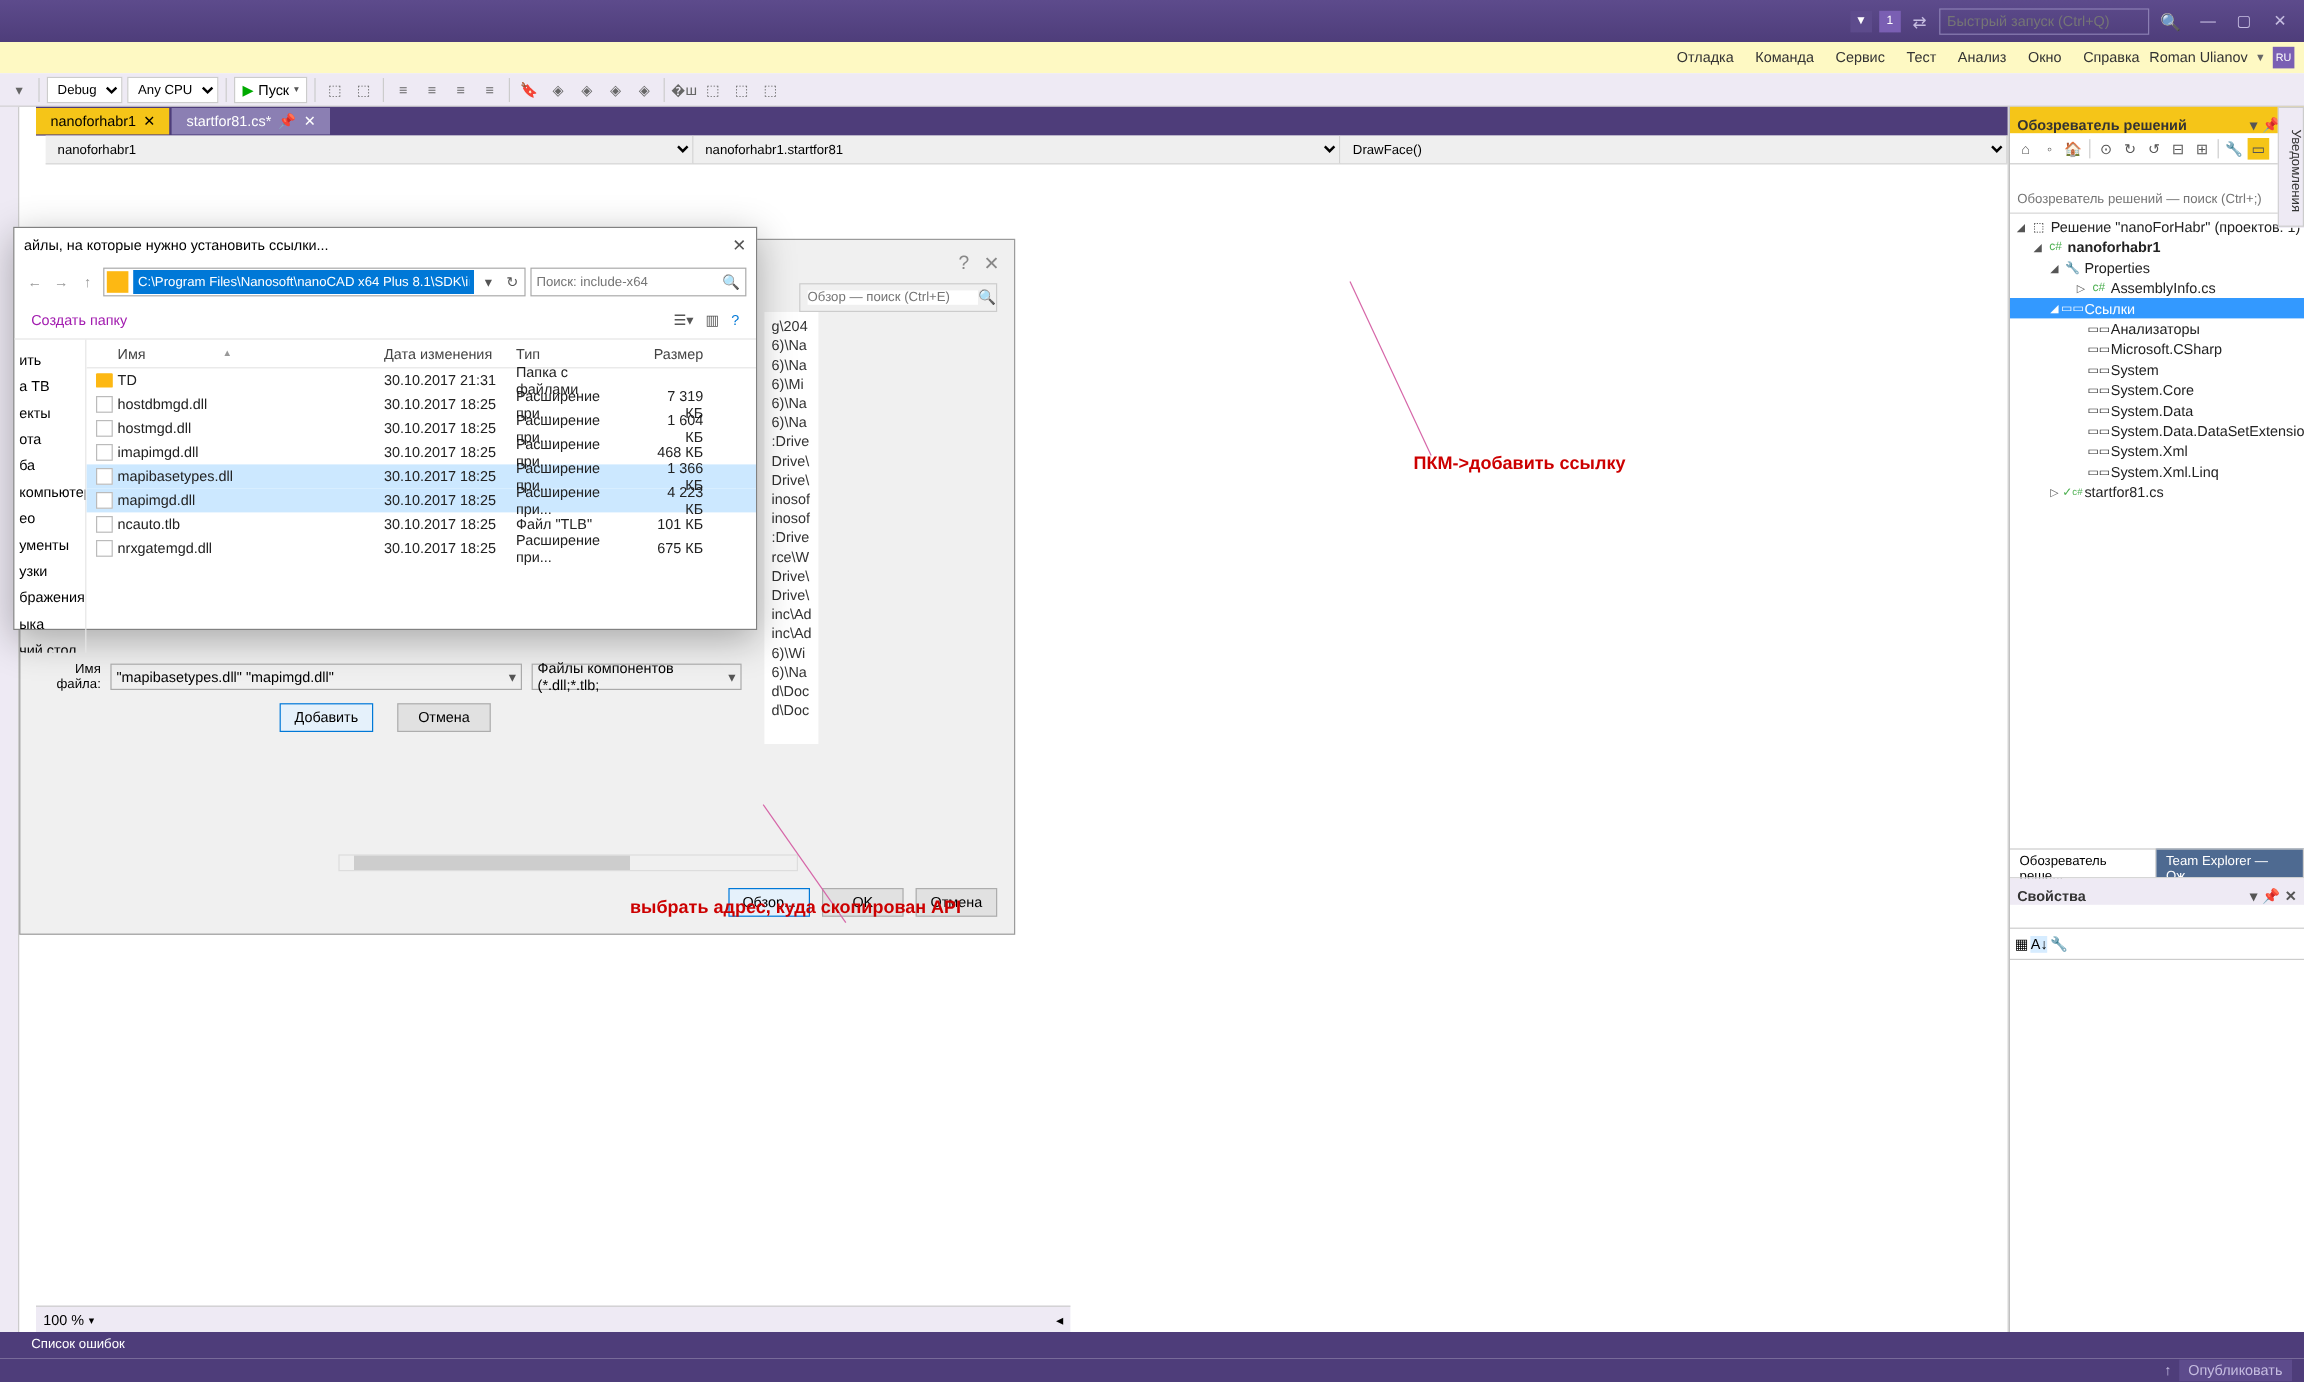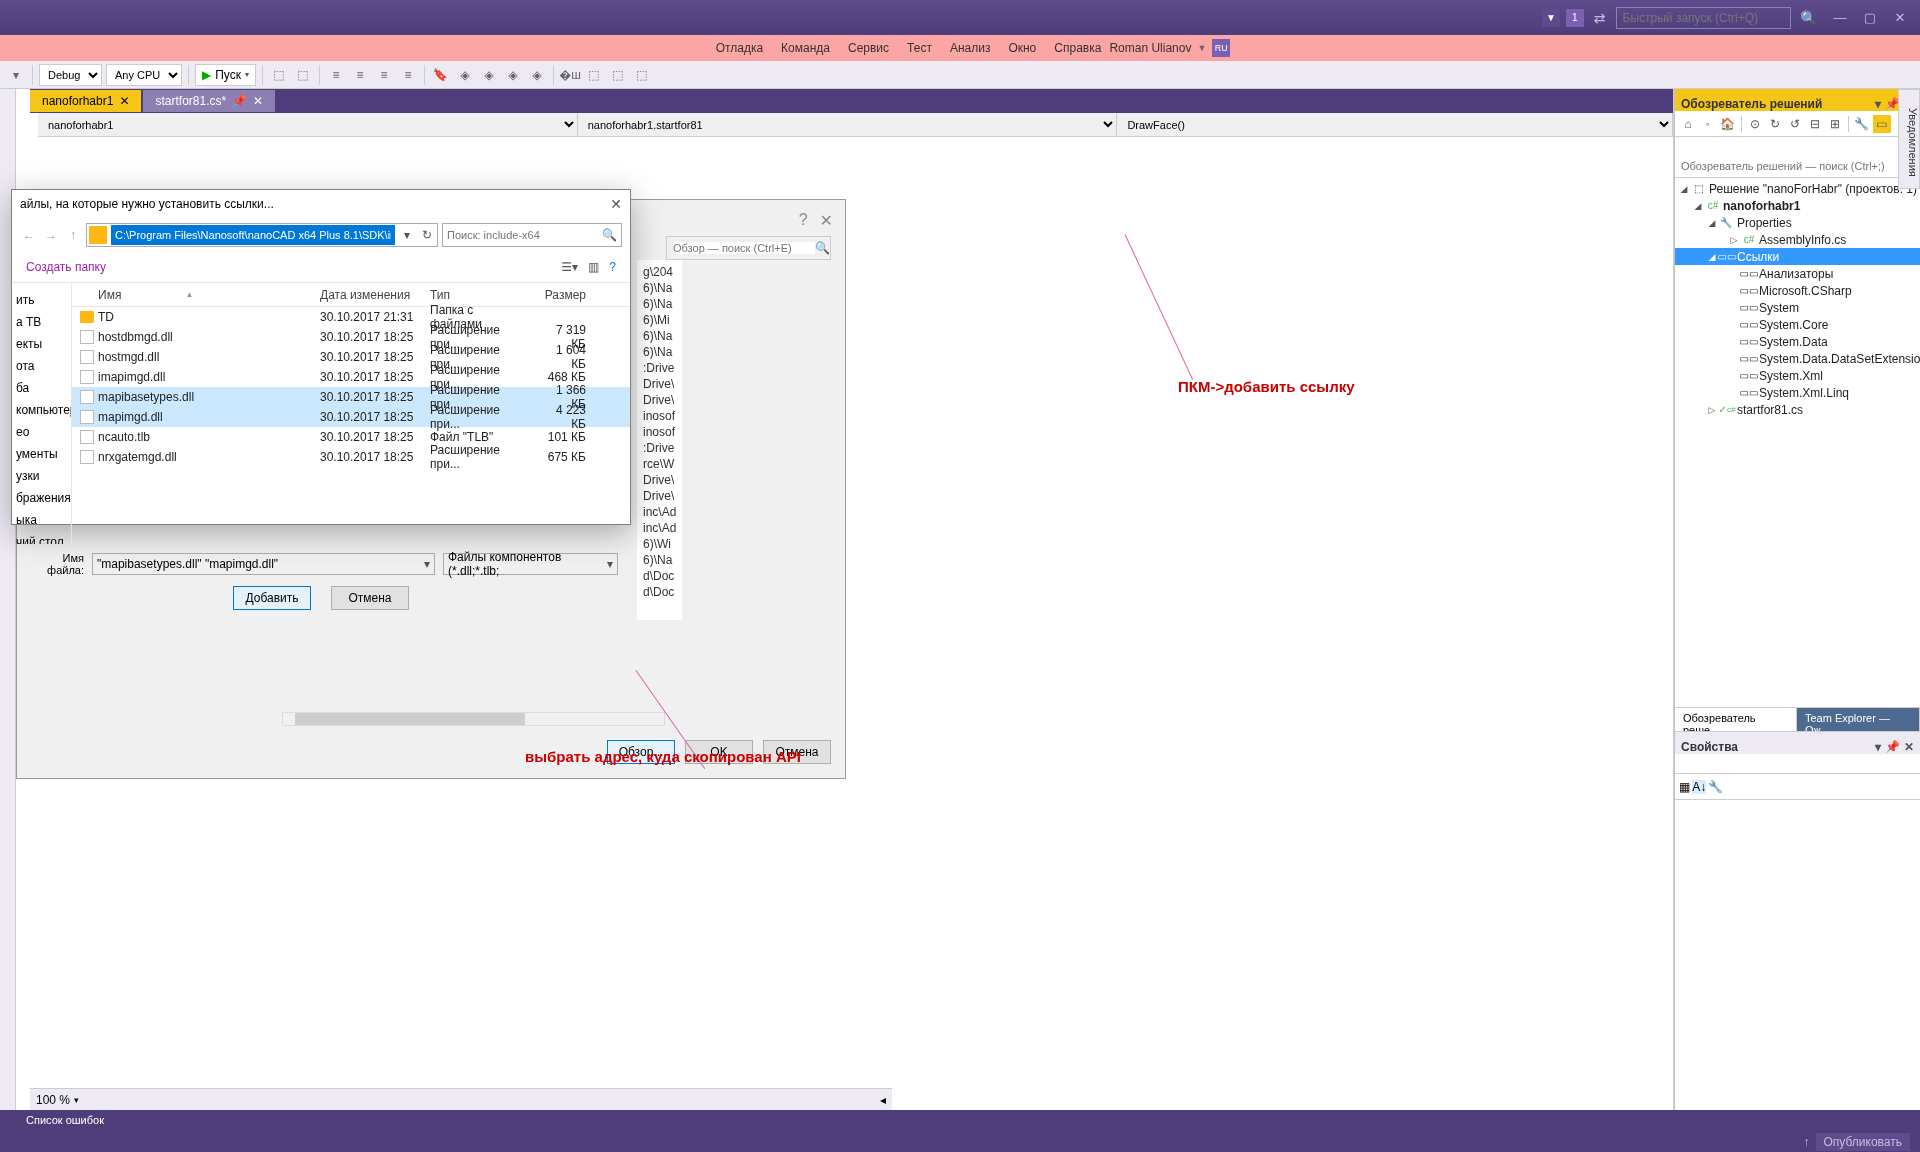--- a/index.html
+++ b/index.html
@@ -6,21 +6,21 @@
 body { background: #fff; width: 1920px; height: 1152px; position: relative; overflow: hidden; }
 
 
 .titlebar { height: 35px; background: linear-gradient(to bottom, #5d4b8c, #4e3d7a); display: flex; align-items: center; justify-content: flex-end; padding: 0 8px; gap: 6px; }
 .titlebar .flag-icon { width: 18px; height: 18px; background: #5d4b8c; color: #fff; display: flex; align-items: center; justify-content: center; font-size: 10px; }
 .titlebar .search-box { width: 175px; height: 22px; border: 1px solid #8b7fb3; background: transparent; color: #c5bce0; padding: 0 6px; }
 .titlebar .search-icon { color: #c5bce0; font-size: 14px; padding: 0 4px; }
 .titlebar .win-btn { width: 24px; height: 24px; display: flex; align-items: center; justify-content: center; color: #c5bce0; font-size: 13px; cursor: pointer; }
 
 
-.menubar { height: 26px; background: #fca5a5; display: flex; align-items: center; padding: 0 8px; justify-content: center; }
+.menubar { height: 26px; background: #fef9c3; display: flex; align-items: center; padding: 0 8px; justify-content: flex-end; }
 .menubar .menus { display: flex; gap: 2px; }
 .menubar .menu-item { padding: 4px 8px; cursor: pointer; color: #333; }
 .menubar .user { display: flex; align-items: center; gap: 6px; color: #333; }
 .menubar .user-badge { width: 18px; height: 18px; background: #7a5fb3; color: #fff; font-size: 9px; display: flex; align-items: center; justify-content: center; }
 
 
 .toolbar { height: 28px; background: #eeeaf4; border-bottom: 1px solid #ccc; display: flex; align-items: center; padding: 0 6px; gap: 4px; }
 .toolbar select { height: 22px; border: 1px solid #ccc; background: #fff; padding: 0 4px; font-size: 11px; }
 .toolbar .sep { width: 1px; height: 20px; background: #ccc; margin: 0 2px; }
 .toolbar .play-btn { display: flex; align-items: center; gap: 4px; border: 1px solid #ccc; background: #fff; padding: 2px 6px; height: 22px; cursor: pointer; }

